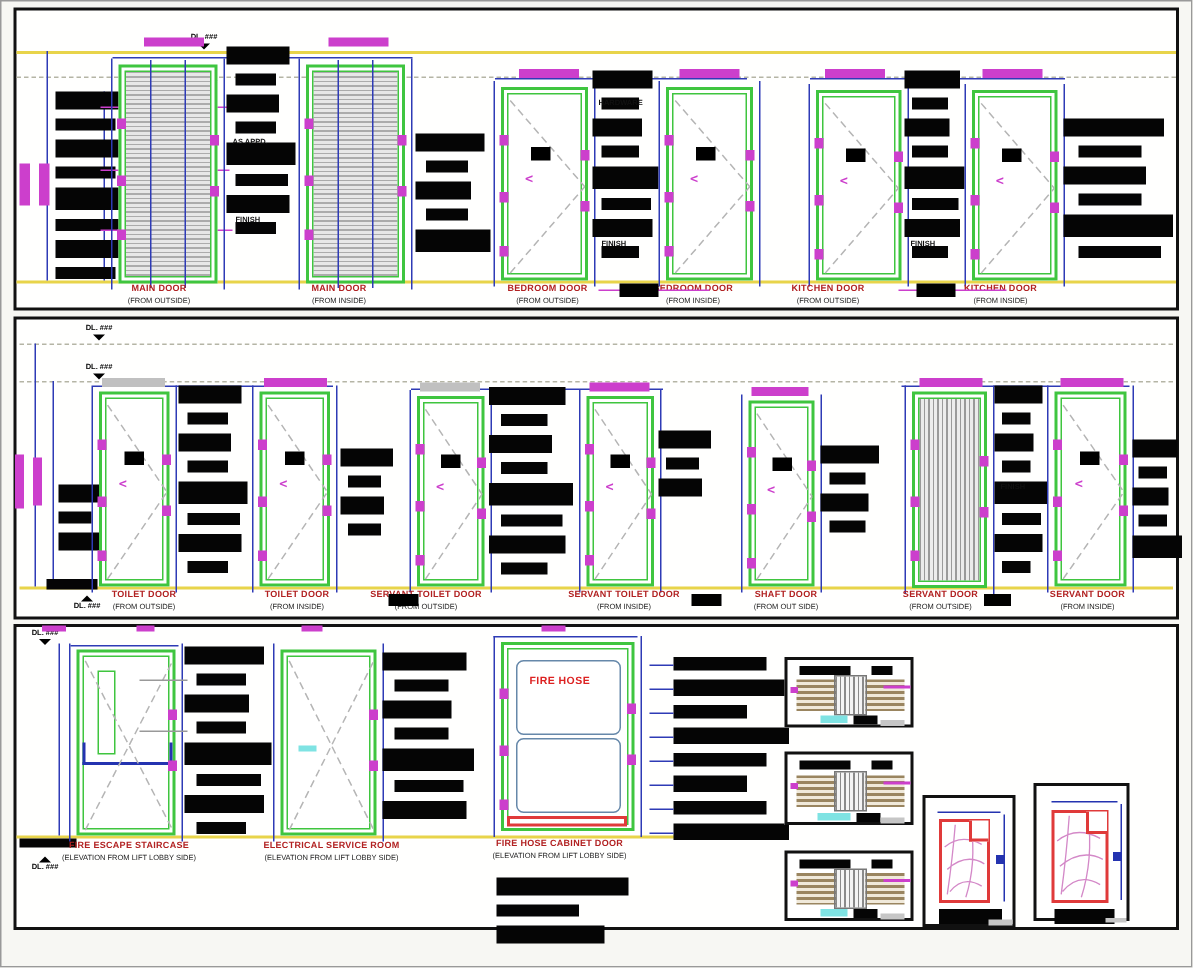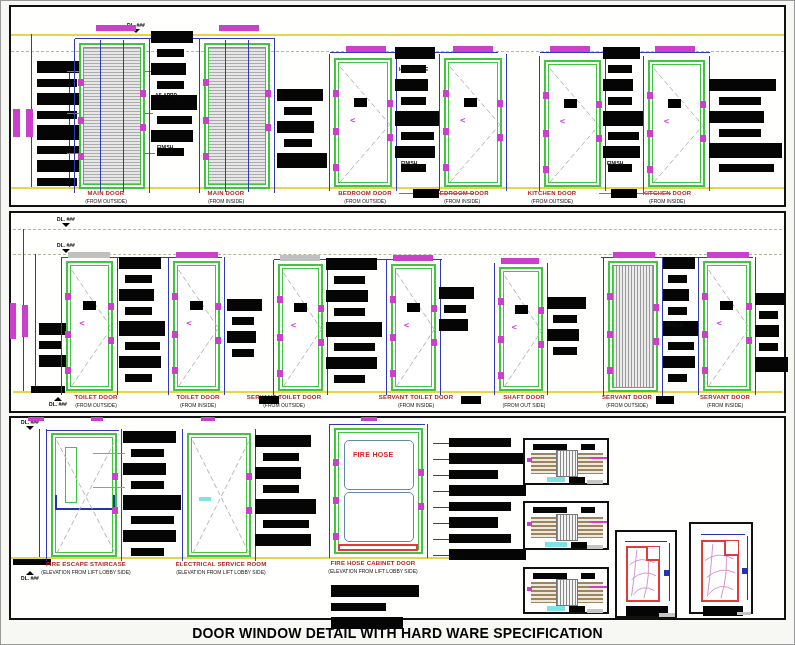--- a/index.html
+++ b/index.html
@@ -631,14 +631,13 @@
       <svg class="web" width="100%" height="100%" viewBox="0 0 38 62" preserveAspectRatio="none">
         <path d="M2 20 Q16 9 34 18 M4 38 Q20 25 36 33 M6 56 Q18 42 34 51 M11 2 Q9 29 5 58 M25 2 Q29 33 20 60" fill="none" stroke="#d489c8" stroke-width="1"></path>
       </svg>
       <i class="notch"></i>
     </div>
     <i class="bsq" style="left:51px;top:44px;width:6px;height:6px;"></i>
     <i class="bb" style="left:12px;top:82px;width:40px;height:10px;"></i>
     <i class="st" style="left:46px;top:88px;width:14px;height:3px;"></i>
   </div>
 
-  <div class="sheet-title" style="top:624px;">DOOR WINDOW DETAIL WITH HARD WARE SPECIFICATION</div>
 </div>
 
 </body></html>

